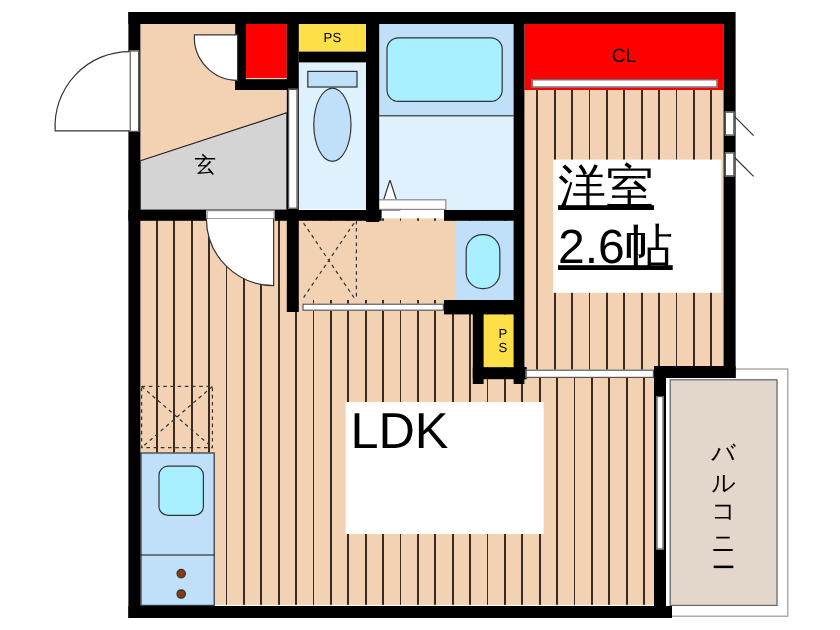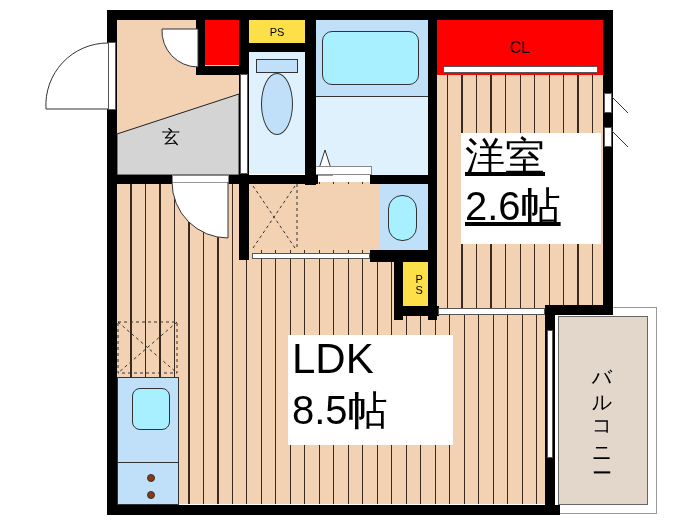--- a/index.html
+++ b/index.html
@@ -139,14 +139,13 @@
   <span>玄</span>
 </div>
 
 <div class="room-label" style="left:461px; top:133px; width:132px; height:105px; padding:3px 4px;text-decoration:underline;">
   <div style="font-size:40px; height:50px;">洋室</div>
   <div style="font-size:40px;">2.6帖</div>
 </div>
 
 <div class="room-label" style="left:253px; top:335px; width:157px; height:104px; padding:3px 4px;margin-left:35px;">
   <div style="font-size:42px; height:52px;">LDK</div>
-  <div style="font-size:40px;">8.5帖</div>
 </div>
 
 </body></html>

